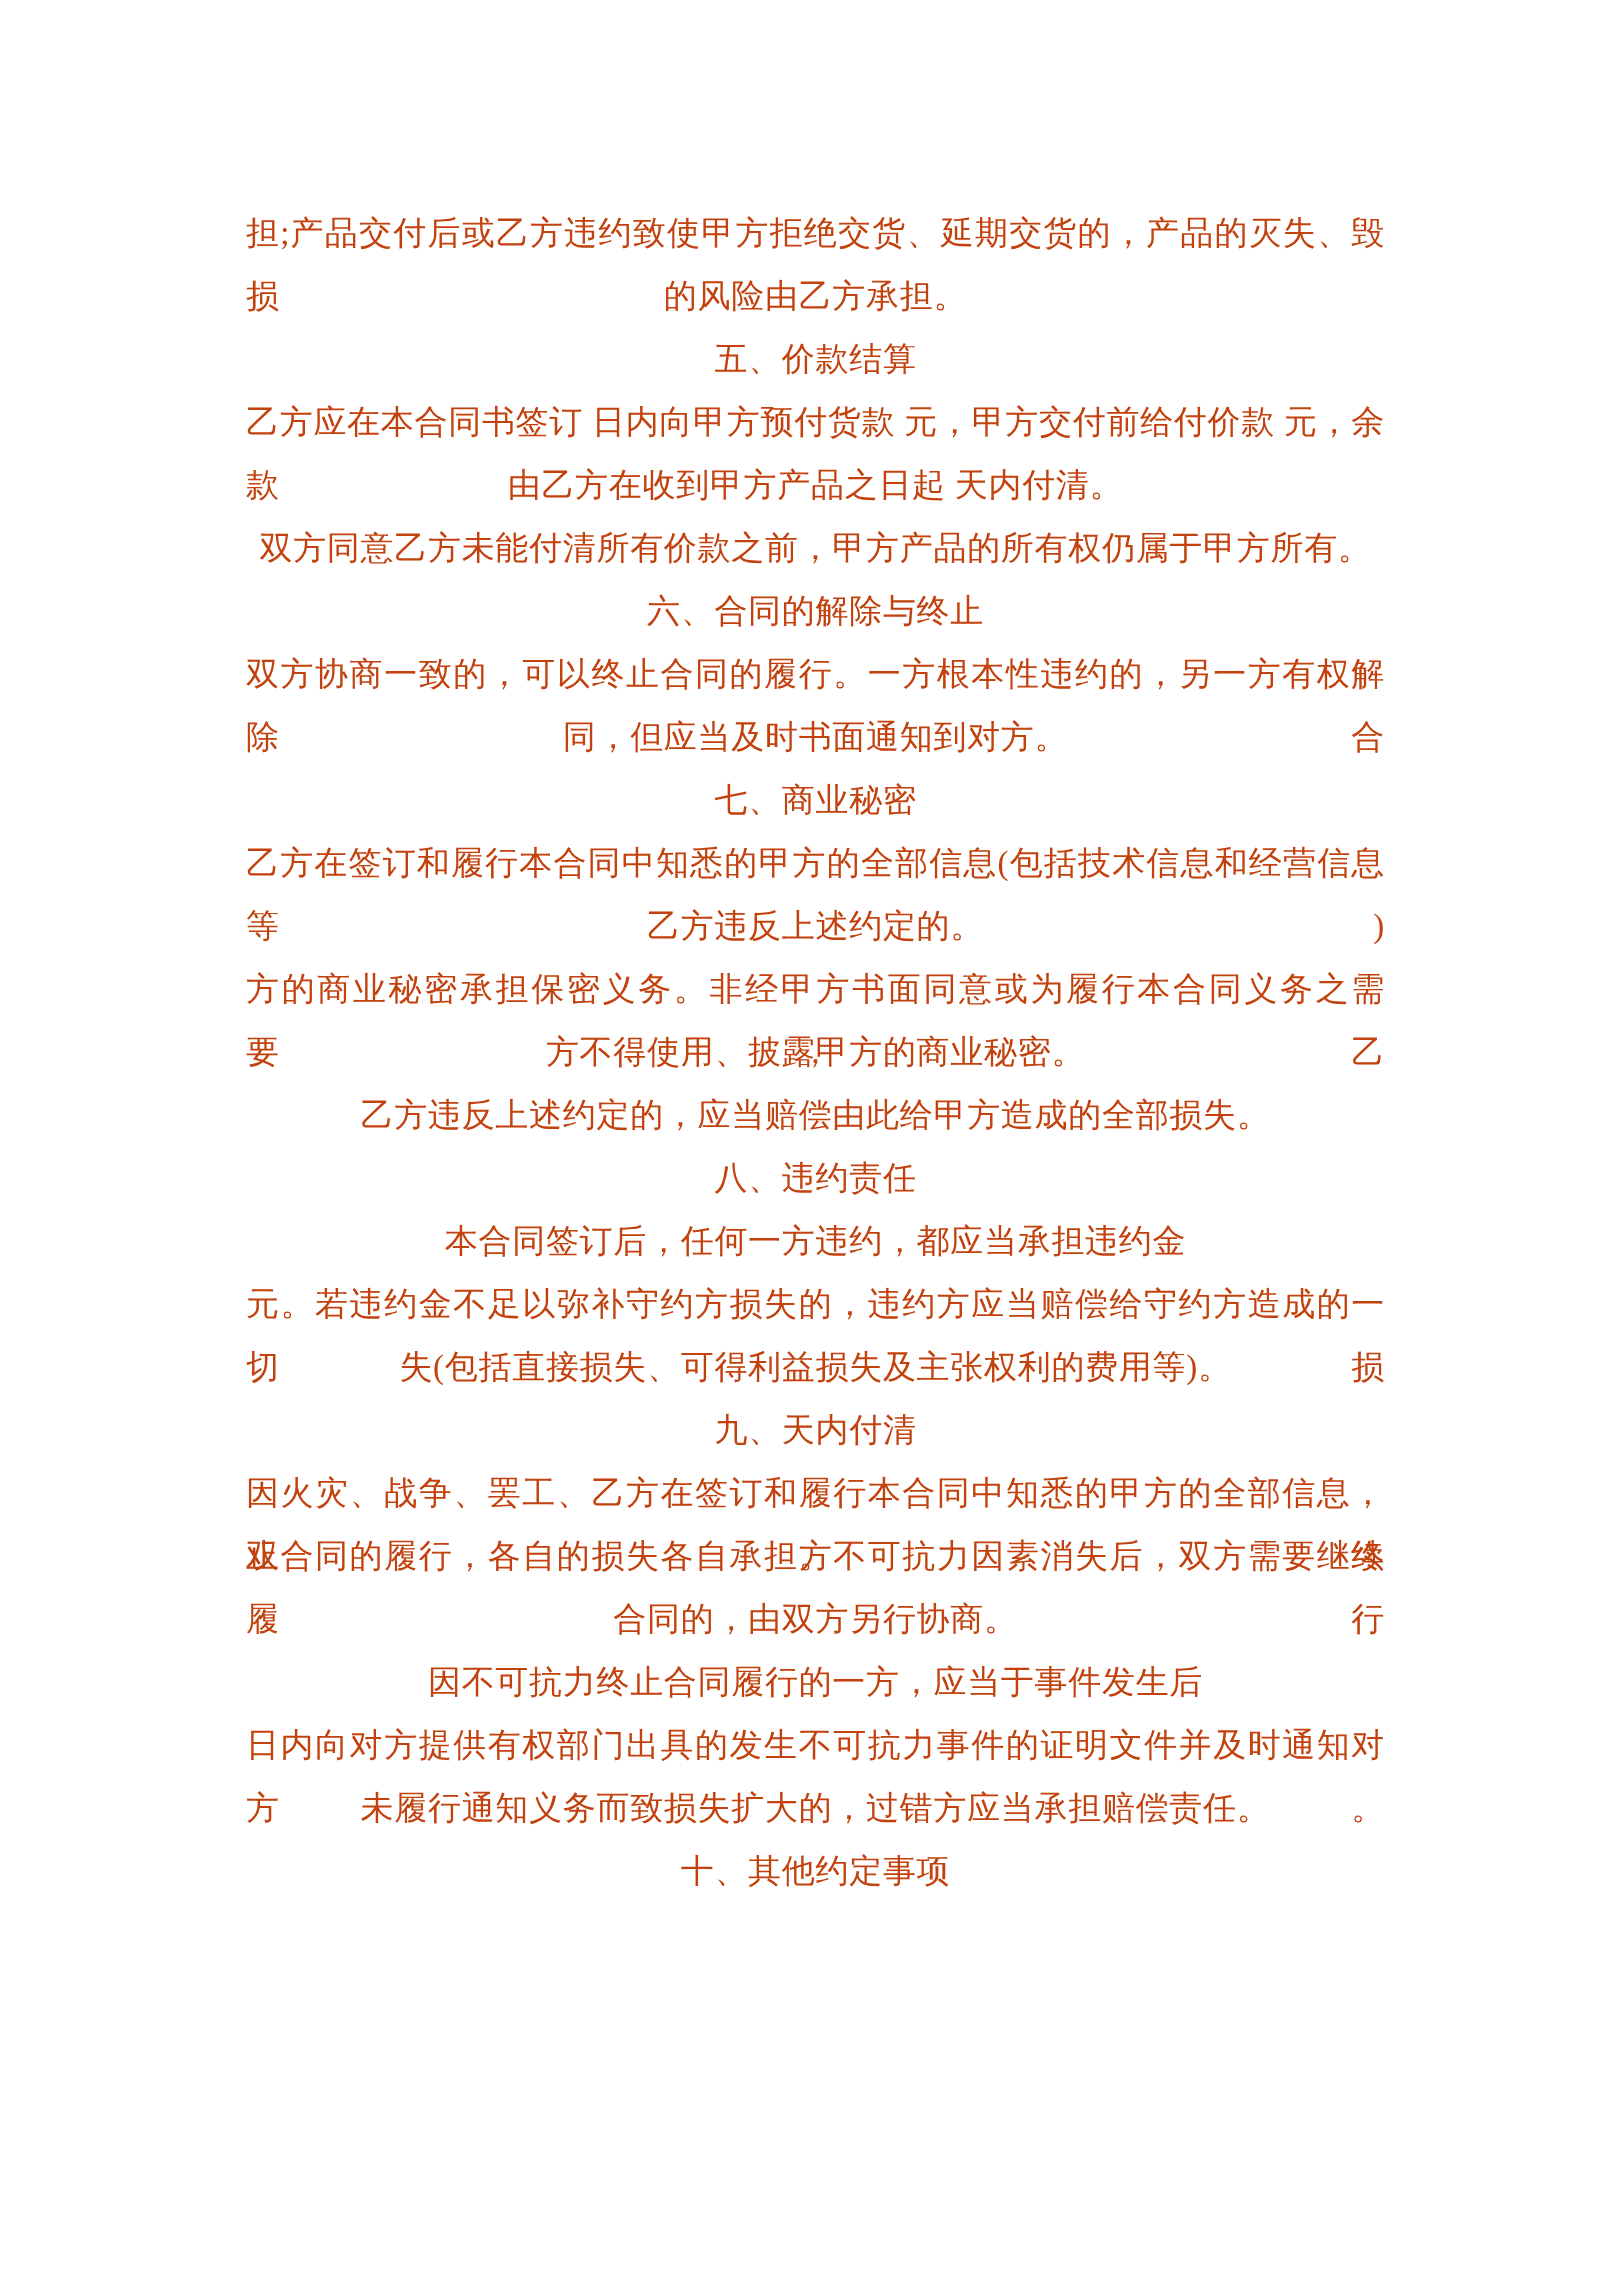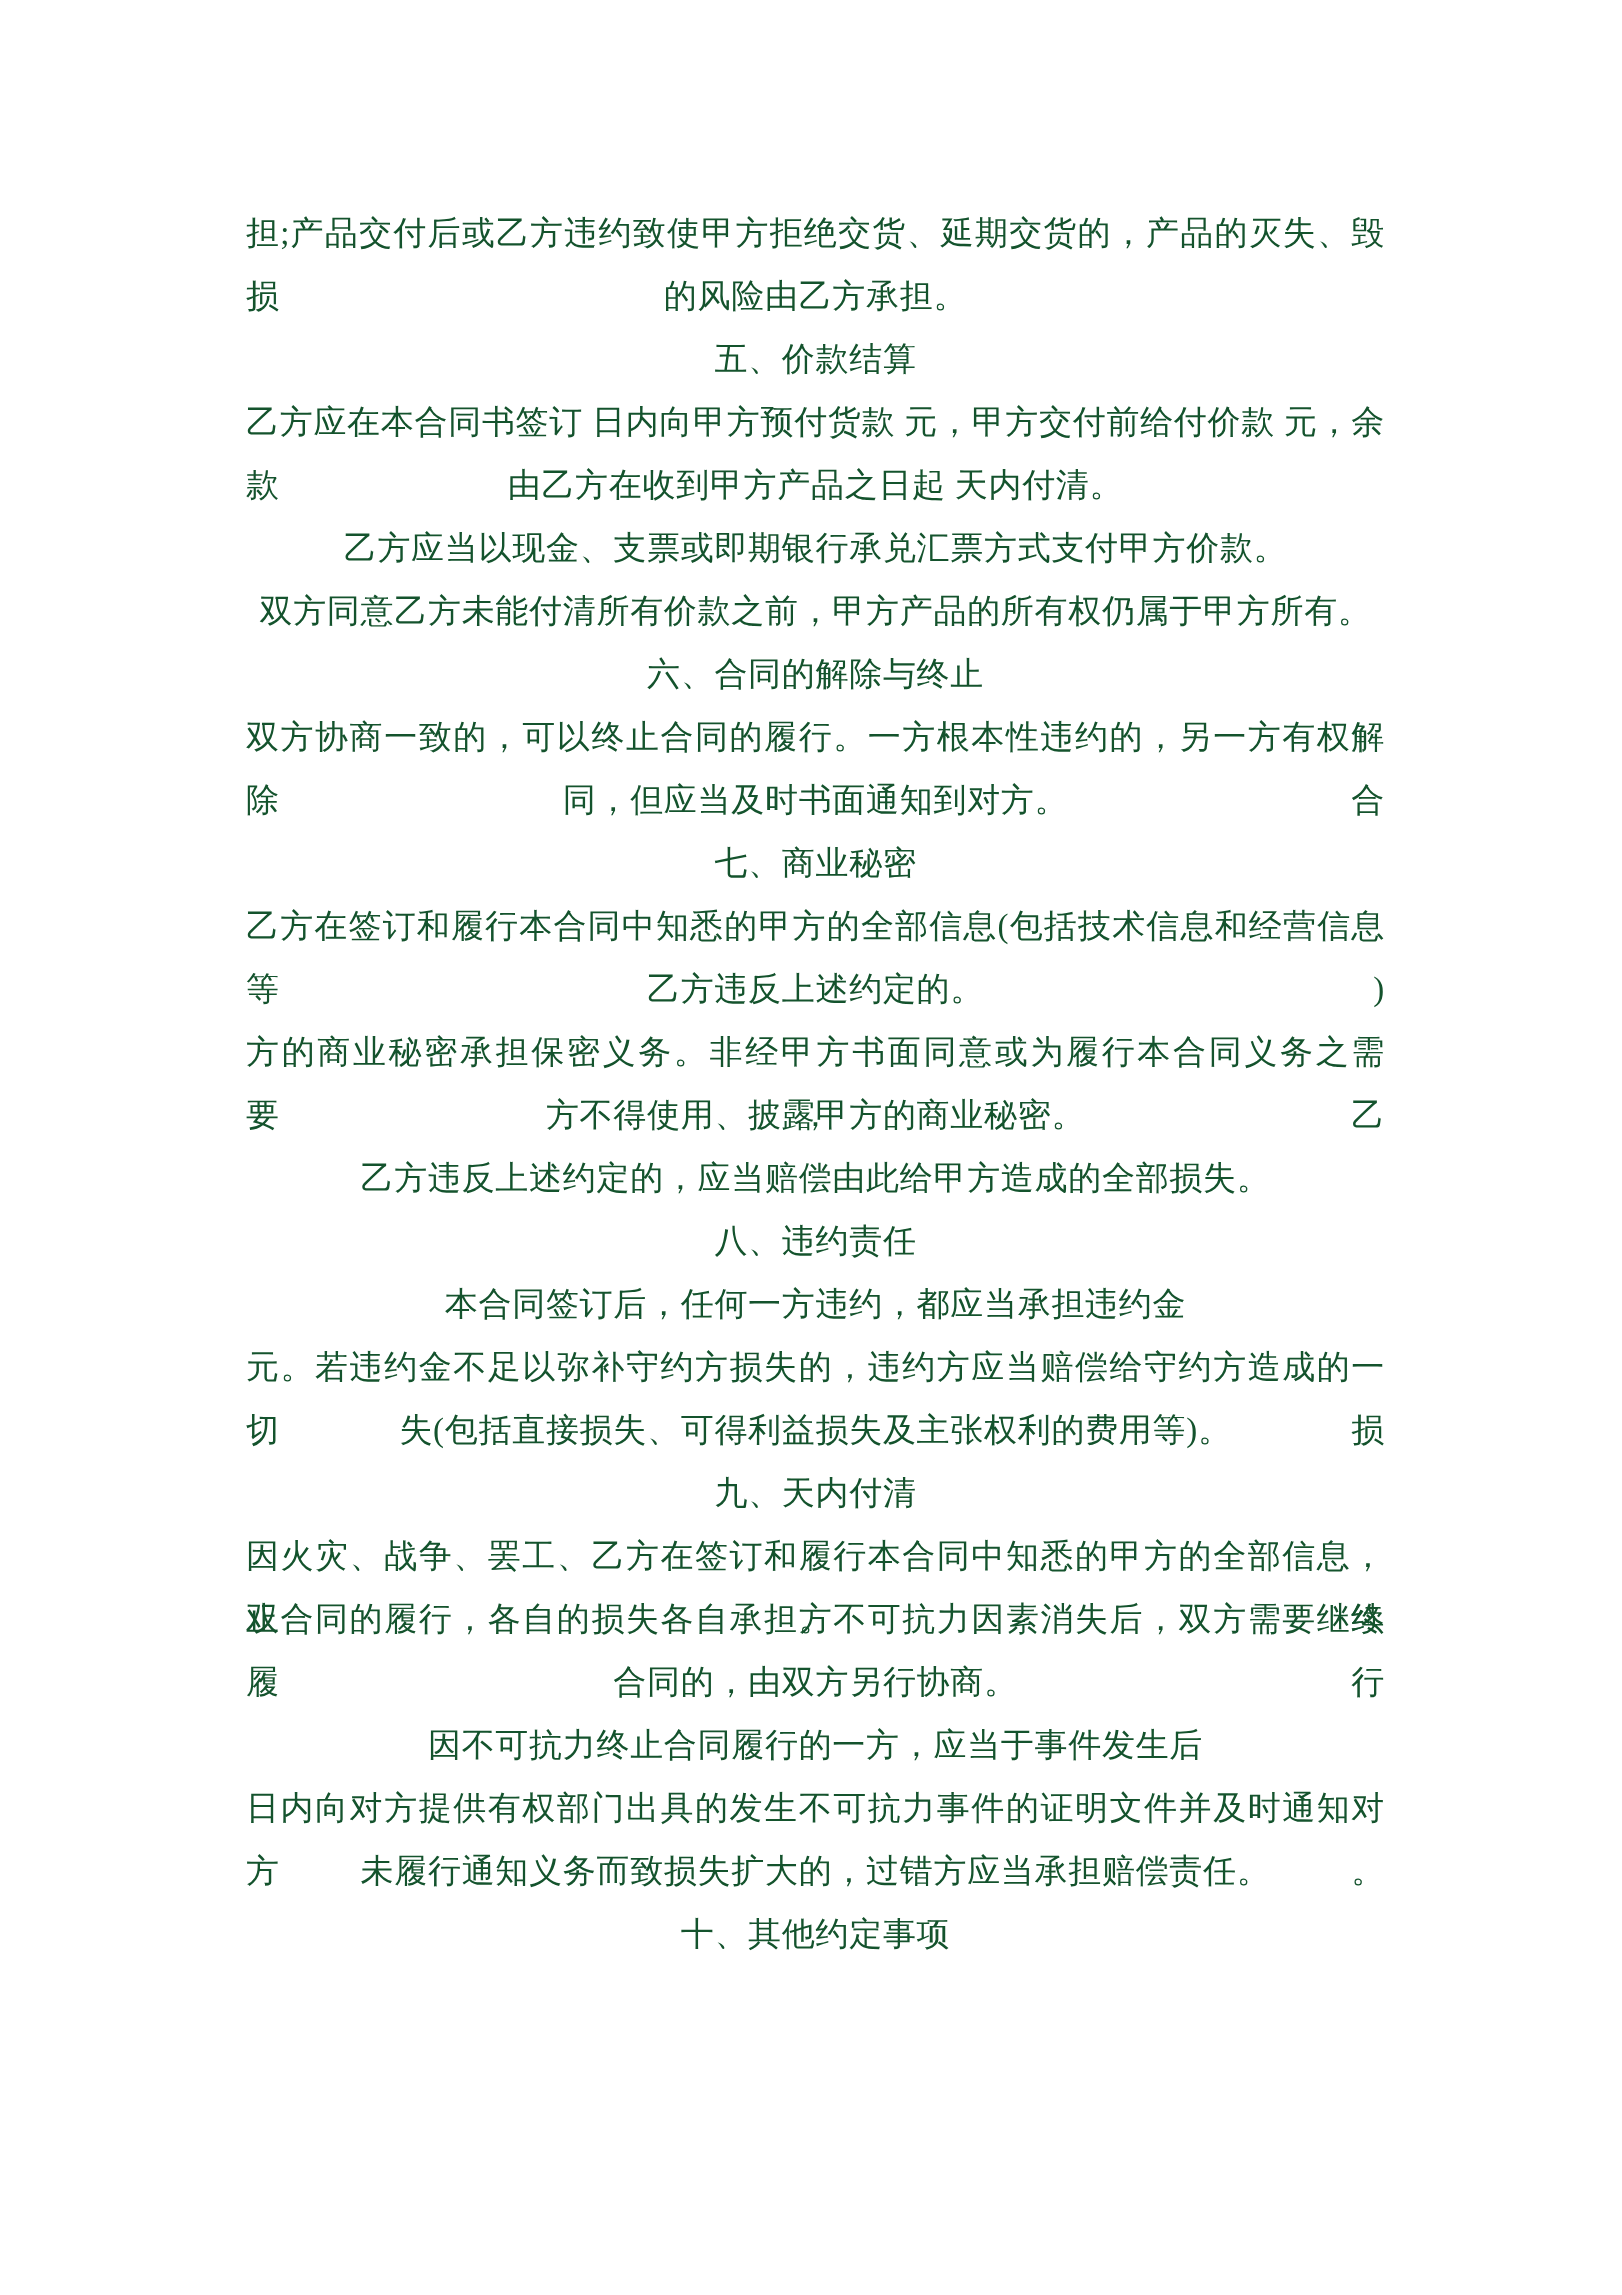--- a/index.html
+++ b/index.html
@@ -20,21 +20,21 @@
     top: 0;
     width: 1623px;
     height: 2295px;
     background: #ffffff;
   }
   .text-block {
     position: absolute;
     left: 246px;
     top: 202px;
     width: 1139px;
-    color: #14532d;
+    color: #c2410c;
     font-family: "Liberation Serif", "DejaVu Serif", serif;
     font-size: 33px;
     letter-spacing: 0.7px;
   }
   .line {
     height: 63px;
     line-height: 63px;
     white-space: pre;
     text-align: center;
   }
@@ -48,21 +48,20 @@
 </head>
 <body>
 
 <div class="page">
   <div class="text-block">
     <div class="line full">担;产品交付后或乙方违约致使甲方拒绝交货、延期交货的，产品的灭失、毁损</div>
     <div class="line">的风险由乙方承担。</div>
     <div class="line">五、价款结算</div>
     <div class="line full">乙方应在本合同书签订 日内向甲方预付货款 元，甲方交付前给付价款 元，余款</div>
     <div class="line">由乙方在收到甲方产品之日起 天内付清。</div>
-    <div class="line">乙方应当以现金、支票或即期银行承兑汇票方式支付甲方价款。</div>
     <div class="line">双方同意乙方未能付清所有价款之前，甲方产品的所有权仍属于甲方所有。</div>
     <div class="line">六、合同的解除与终止</div>
     <div class="line full">双方协商一致的，可以终止合同的履行。一方根本性违约的，另一方有权解除合</div>
     <div class="line">同，但应当及时书面通知到对方。</div>
     <div class="line">七、商业秘密</div>
     <div class="line full">乙方在签订和履行本合同中知悉的甲方的全部信息(包括技术信息和经营信息等)</div>
     <div class="line">乙方违反上述约定的。</div>
     <div class="line full">方的商业秘密承担保密义务。非经甲方书面同意或为履行本合同义务之需要，乙</div>
     <div class="line">方不得使用、披露甲方的商业秘密。</div>
     <div class="line">乙方违反上述约定的，应当赔偿由此给甲方造成的全部损失。</div>

